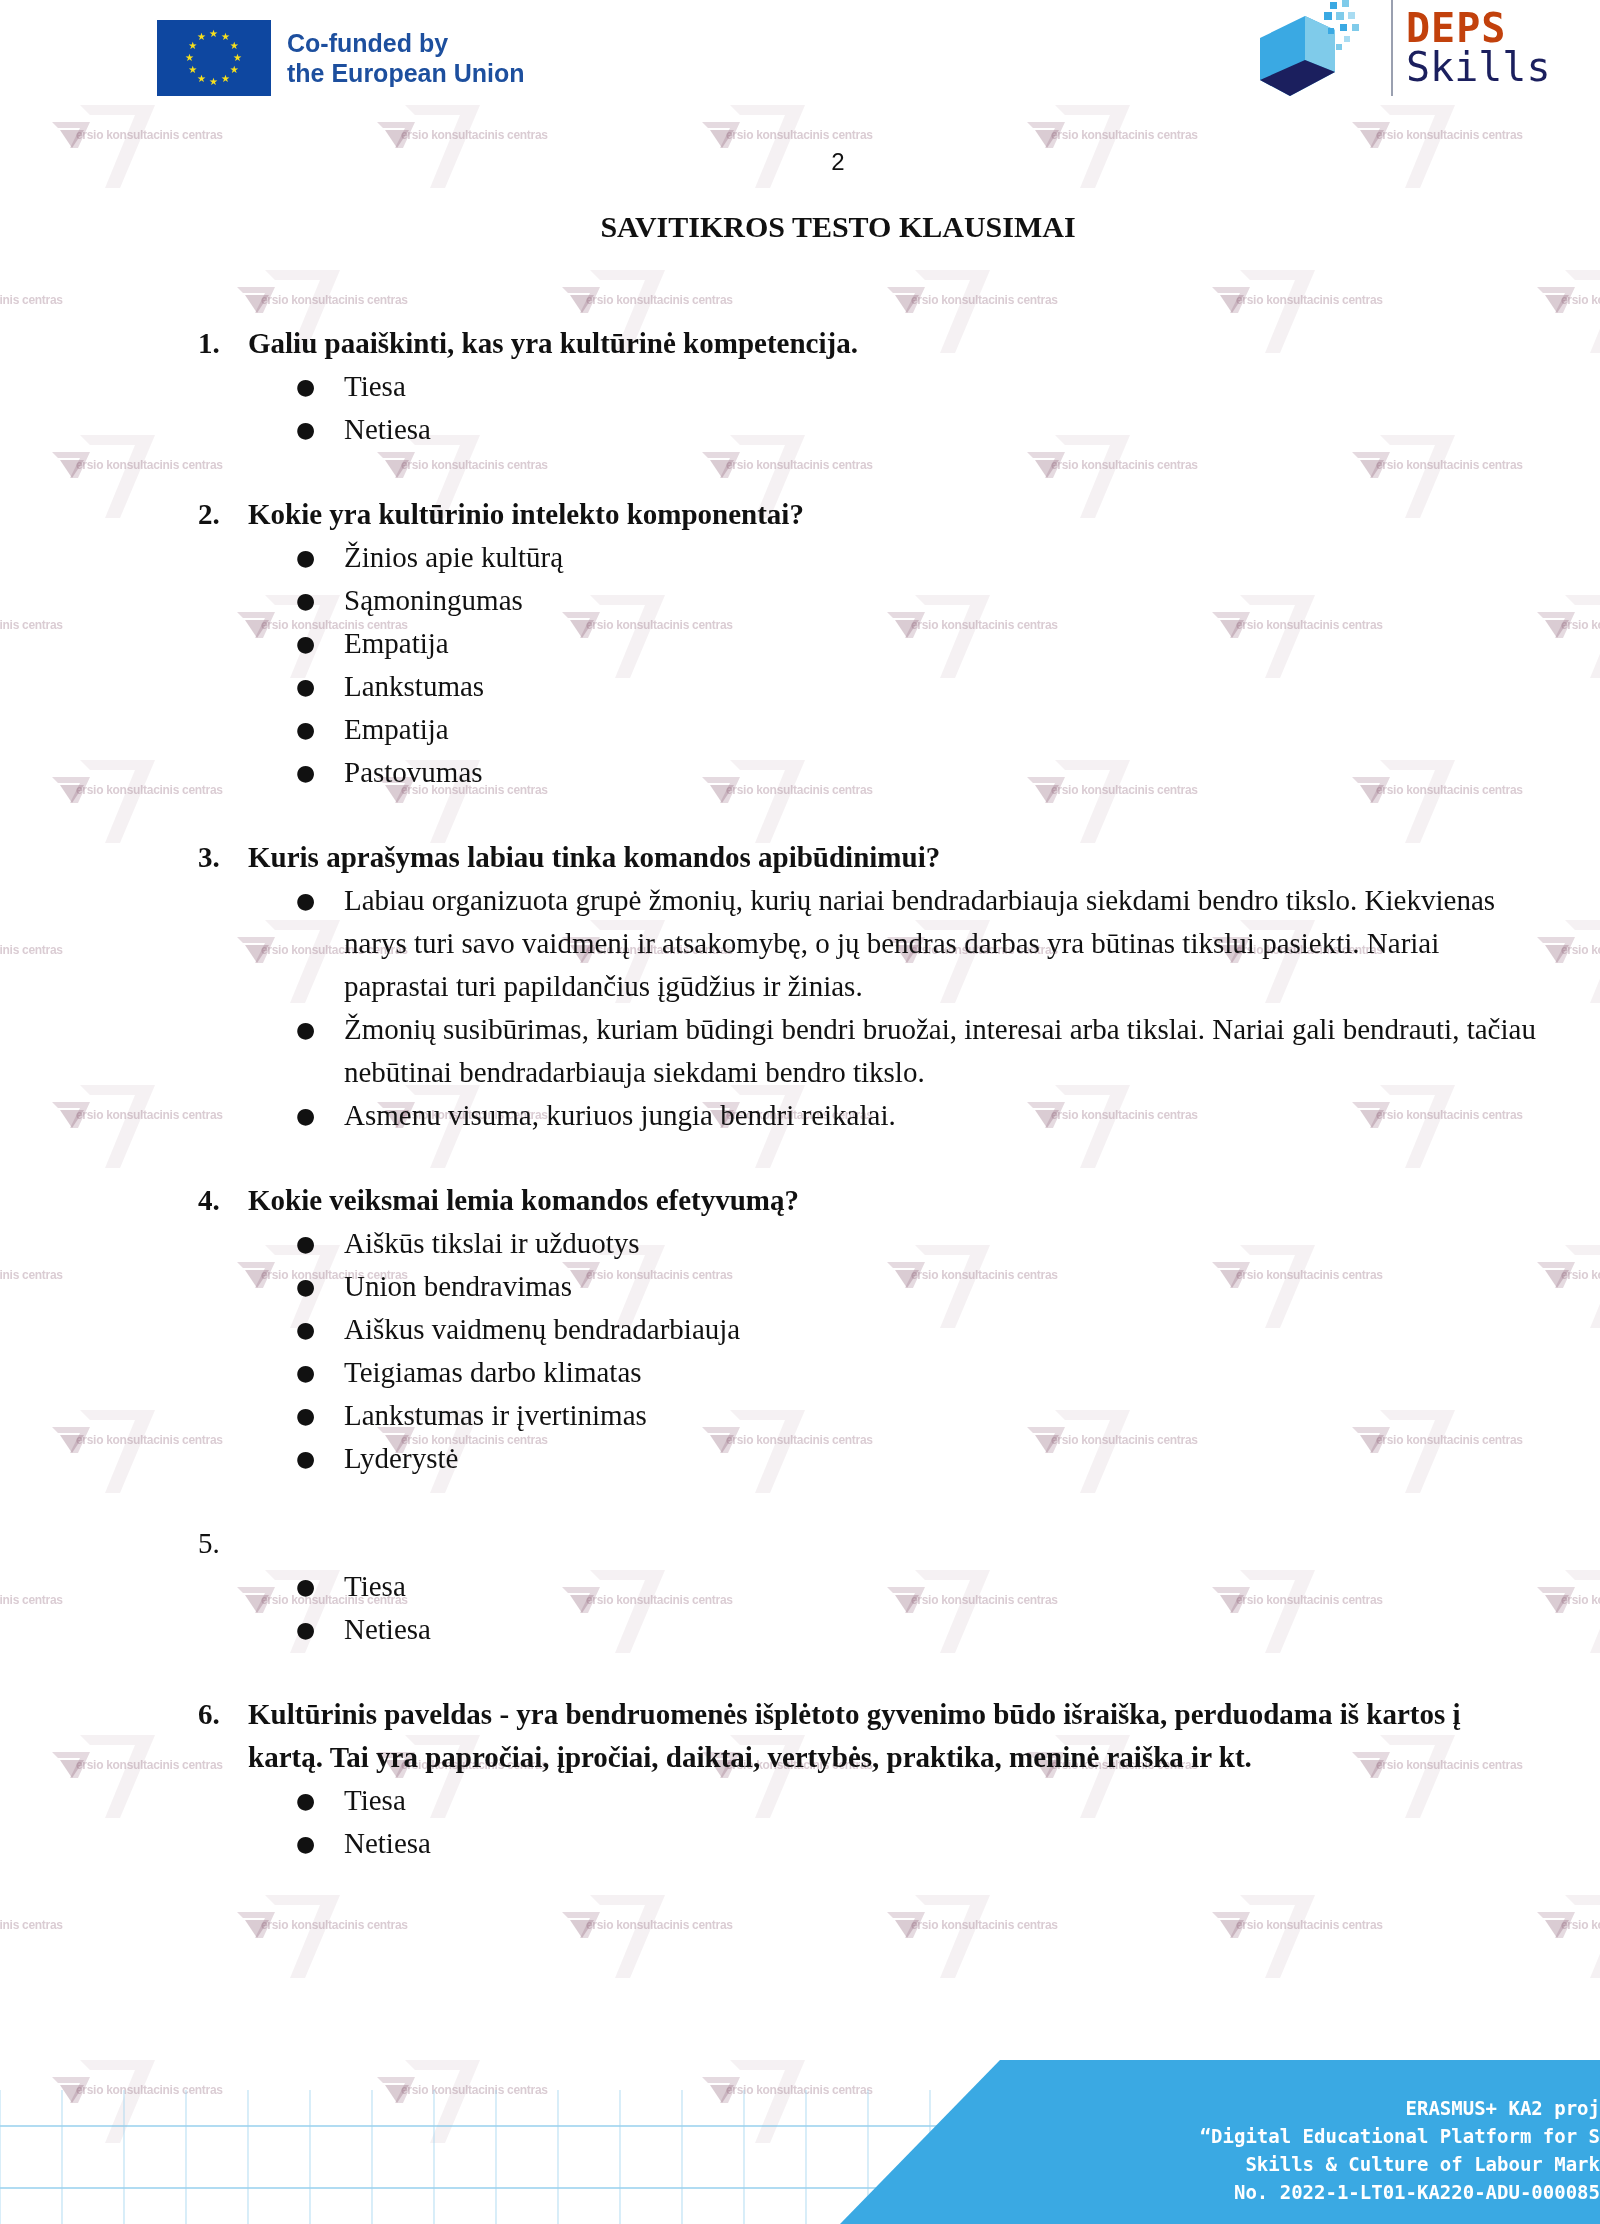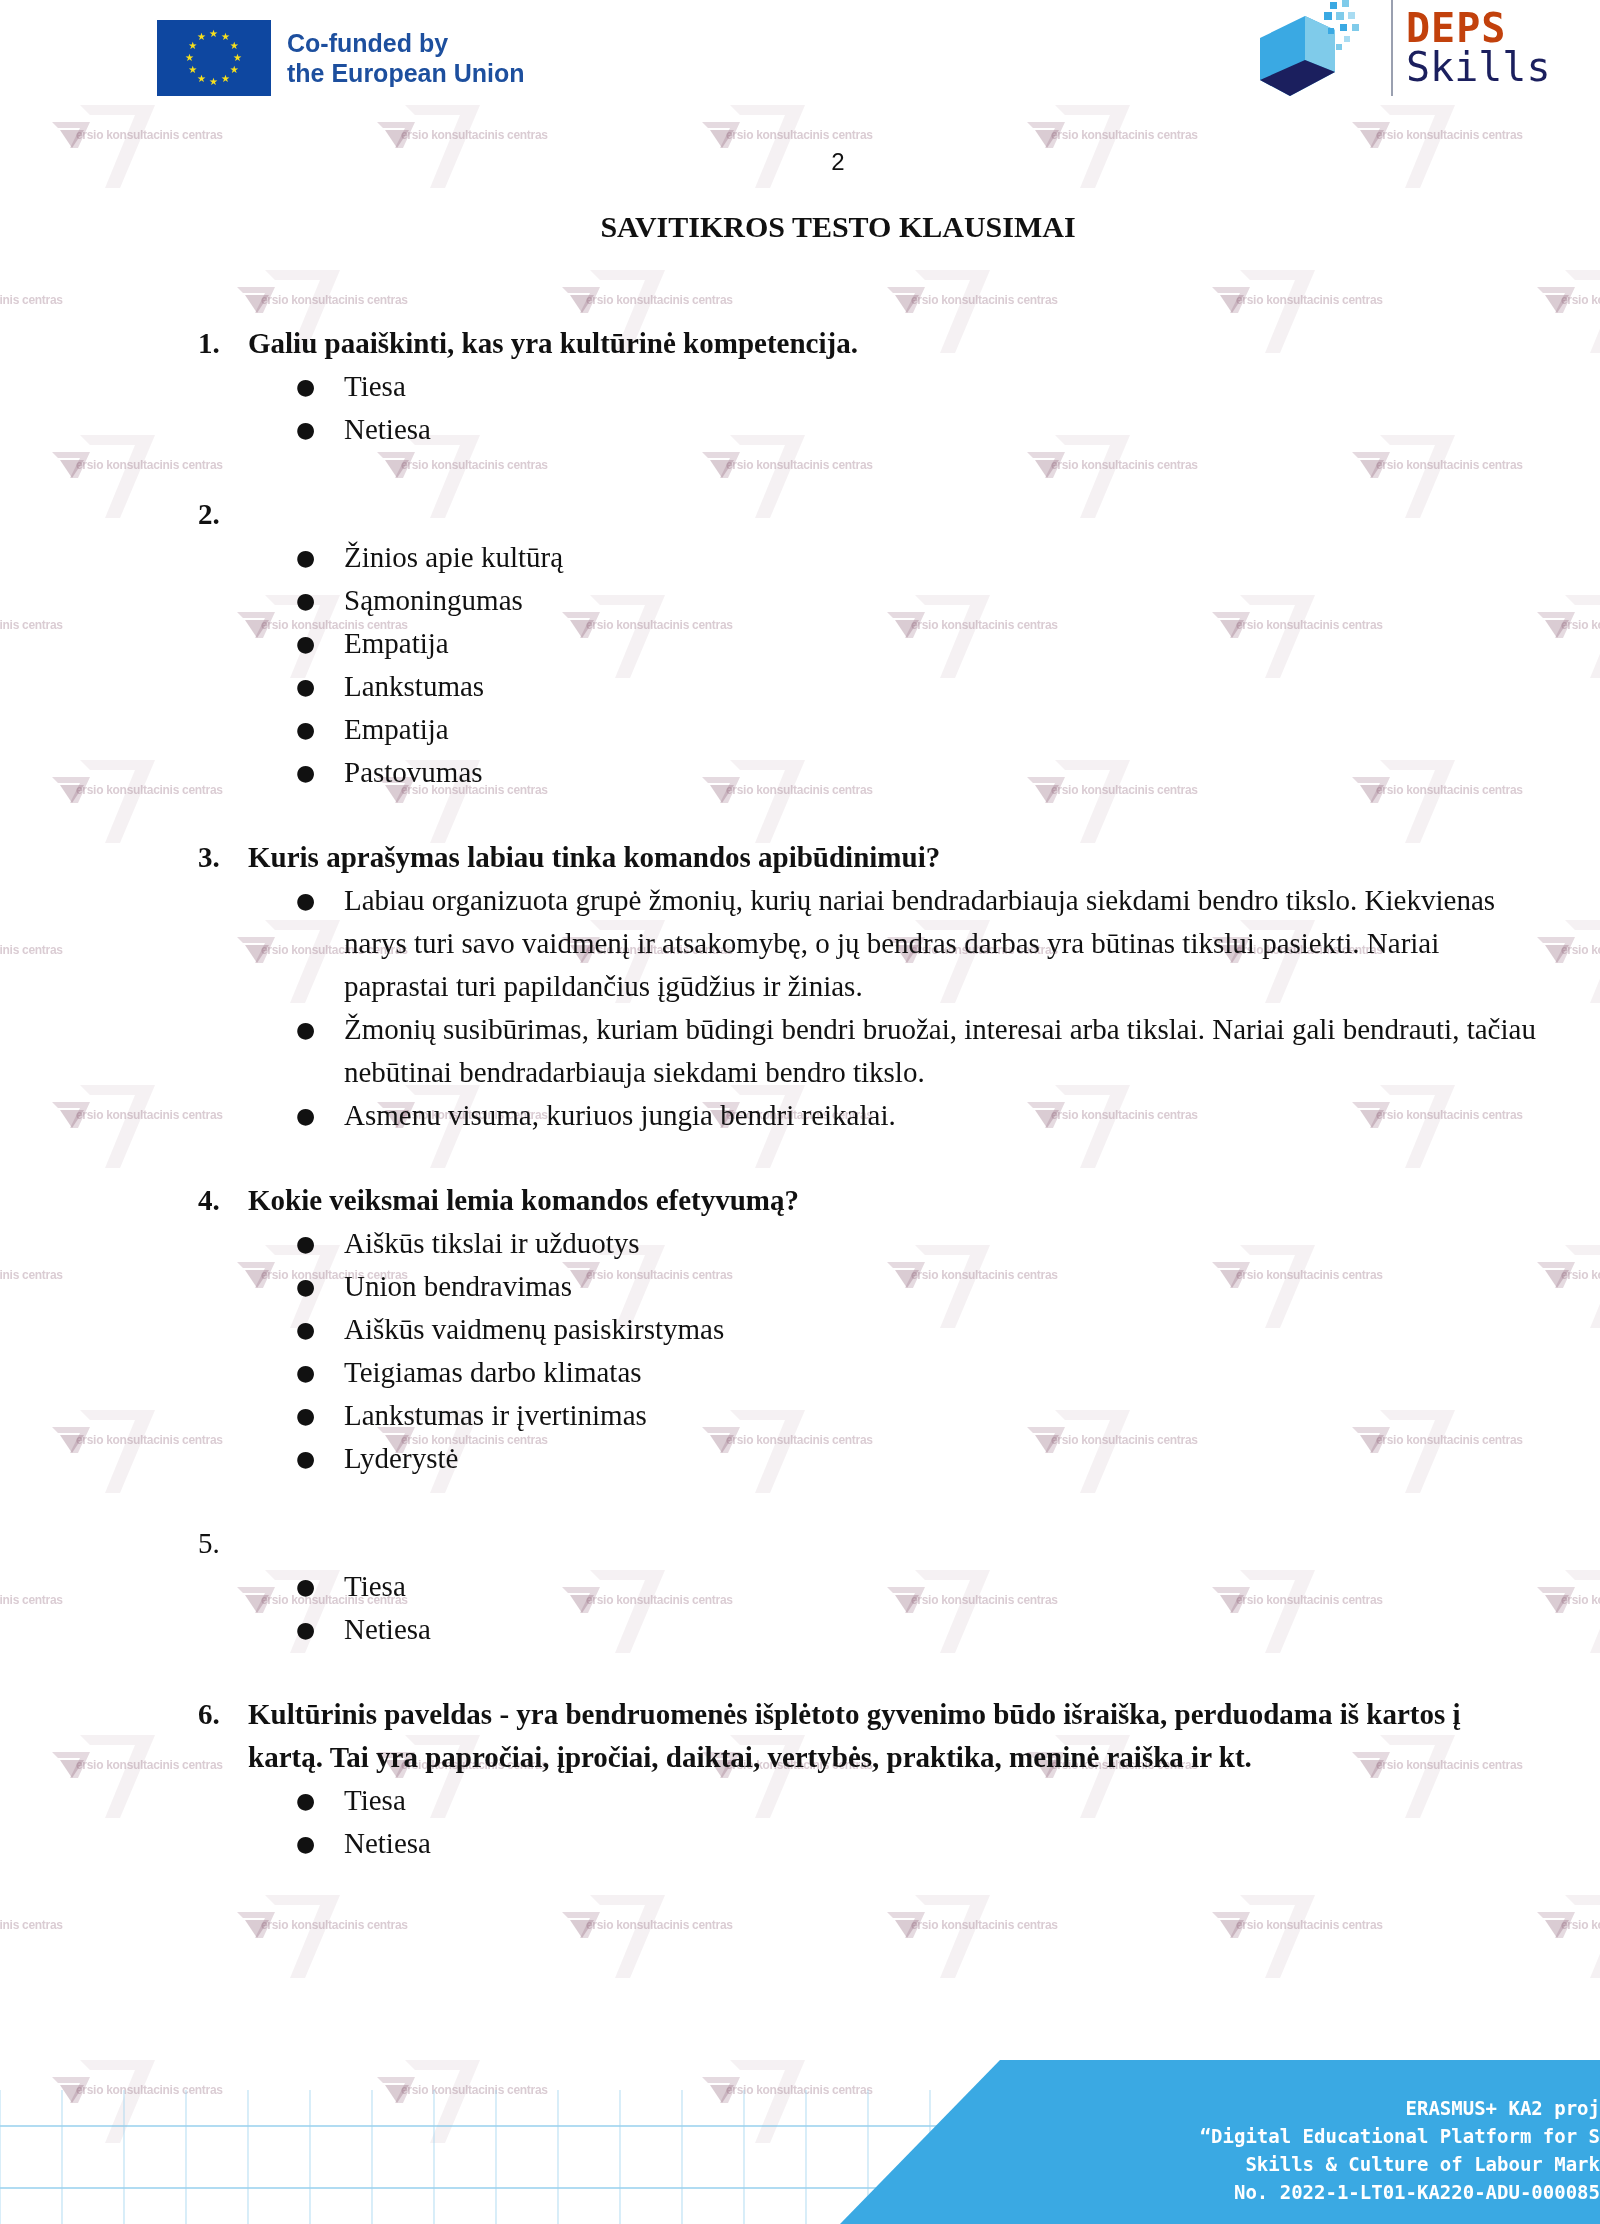--- a/index.html
+++ b/index.html
@@ -684,20 +684,21 @@
       <li class="opt">
           <span class="bullet">●</span>
           <span>Netiesa</span>
         </li>
     </ul>
   </div>
 
   <div class="question">
     <div class="q-head">
       <span class="q-num">2.</span>
+      <span>Kokie yra kultūrinio intelekto komponentai?</span>
     </div>
     <ul class="opts">
       <li class="opt">
           <span class="bullet">●</span>
           <span>Žinios apie kultūrą</span>
         </li>
       <li class="opt">
           <span class="bullet">●</span>
           <span>Sąmoningumas</span>
         </li>
@@ -750,21 +751,21 @@
       <li class="opt">
           <span class="bullet">●</span>
           <span>Aiškūs tikslai ir užduotys</span>
         </li>
       <li class="opt">
           <span class="bullet">●</span>
           <span>Union bendravimas</span>
         </li>
       <li class="opt">
           <span class="bullet">●</span>
-          <span>Aiškūs vaidmenų pasiskirstymas</span>
+          <span>Aiškus vaidmenų bendradarbiauja</span>
         </li>
       <li class="opt">
           <span class="bullet">●</span>
           <span>Teigiamas darbo klimatas</span>
         </li>
       <li class="opt">
           <span class="bullet">●</span>
           <span>Lankstumas ir įvertinimas</span>
         </li>
       <li class="opt">

